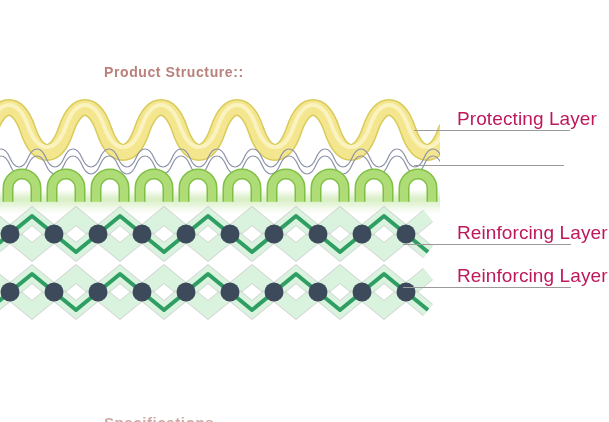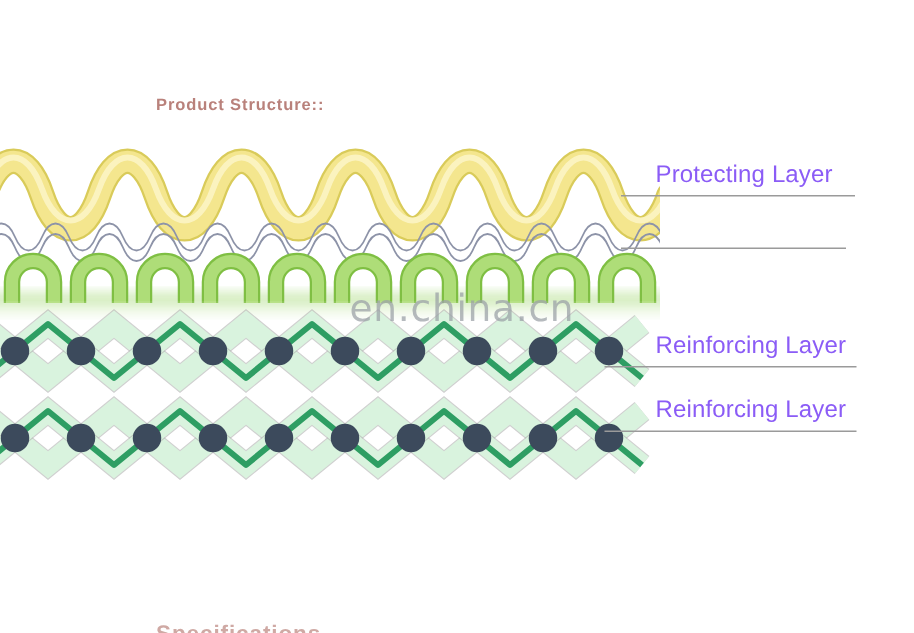--- a/index.html
+++ b/index.html
@@ -9,37 +9,38 @@
     font-family:"Liberation Sans", sans-serif;
     overflow:hidden;
     position:relative;
   }
   .stage{position:absolute;left:0;top:0;width:609px;height:422px;overflow:hidden;}
 
   
   .title{
     position:absolute;
     left:104px;top:64px;
-    font-size:11px;
+    font-size:14px;
     font-weight:bold;
     letter-spacing:0.6px;
     color:#b9817b;
     white-space:nowrap;
   }
 
   
   .diagram{position:absolute;left:0;top:92px;width:440px;height:245px;}
 
   
   .label{
     position:absolute;
-    font-size:16px;
-    color:#8b5cf6;
+    font-size:19px;
+    color:#be185d;
     white-space:nowrap;
     letter-spacing:0.1px;
+    margin-left:20px;
   }
   .lbl-protect{left:437px;top:108px;}
   .lbl-filter{left:437px;top:143px;}
   .lbl-reinf1{left:437px;top:222px;}
   .lbl-reinf2{left:437px;top:265px;}
 
   
   .rule{
     position:absolute;
     height:1px;
@@ -240,21 +241,20 @@
           <circle cx="274" cy="200" r="9.5"></circle>
           <circle cx="318" cy="200" r="9.5"></circle>
           <circle cx="362" cy="200" r="9.5"></circle>
           <circle cx="406" cy="200" r="9.5"></circle>
         </g>
       </g>
 
     </g>
   </svg>
 
-  <div class="watermark">en.china.cn</div>
 
   <div class="rule rule-1"></div>
   <div class="rule rule-2"></div>
   <div class="rule rule-3"></div>
   <div class="rule rule-4"></div>
 
   <div class="label lbl-protect">Protecting Layer</div>
   <div class="label lbl-reinf1">Reinforcing Layer</div>
   <div class="label lbl-reinf2">Reinforcing Layer</div>
 

